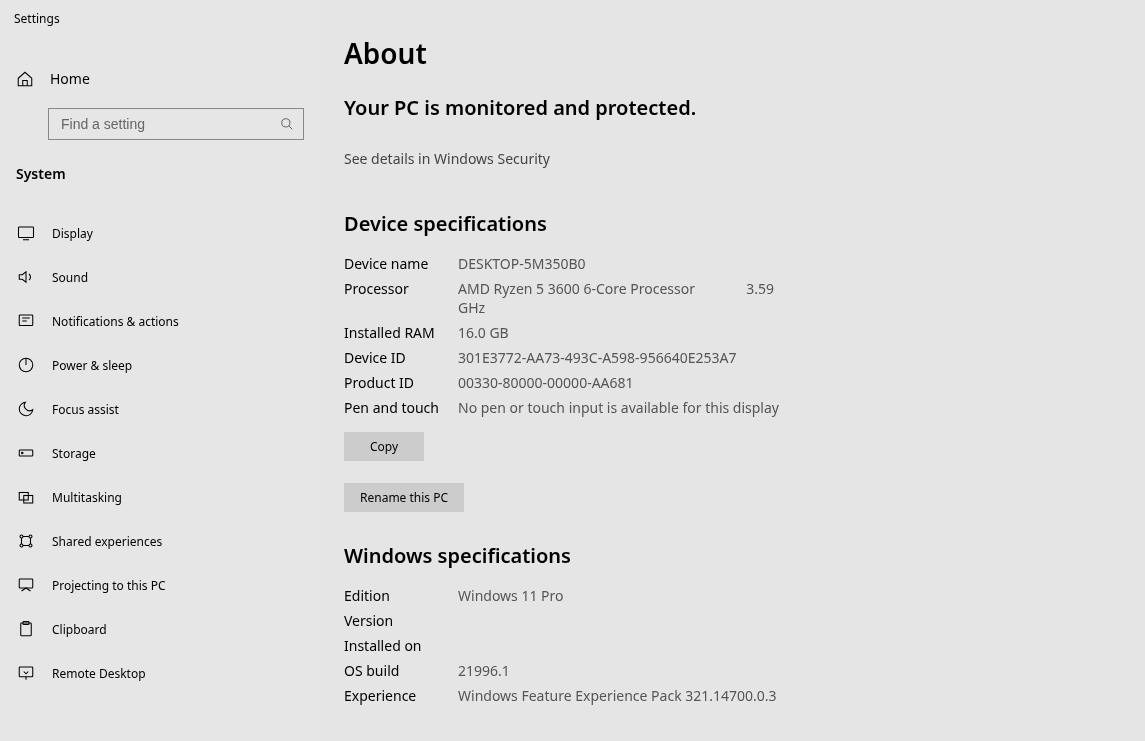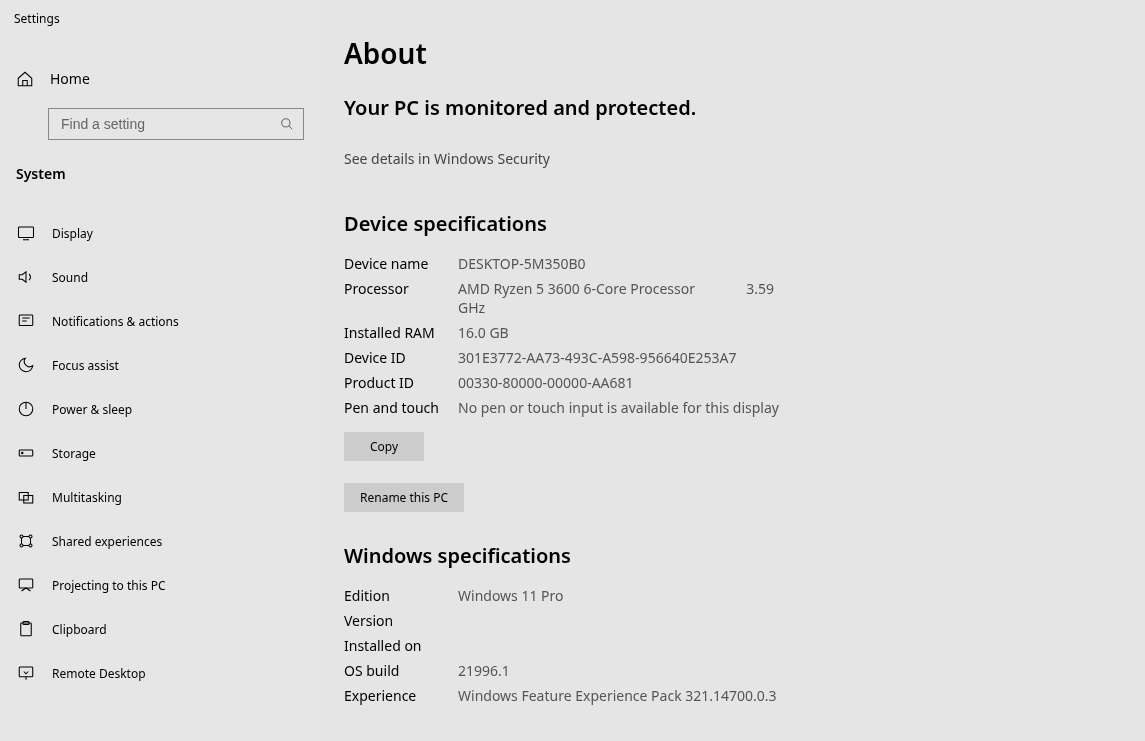--- a/index.html
+++ b/index.html
@@ -204,33 +204,33 @@
           <svg width="18" height="18" viewBox="0 0 24 24" fill="none" stroke="#000" stroke-width="1.4">
             <rect x="3" y="4" width="18" height="14" rx="1"></rect>
             <path d="M7 8h10M7 12h6"></path>
           </svg>
         </span>
       <span>Notifications &amp; actions</span>
     </div>
     <div class="sidebar-item">
       <span class="icon">
           <svg width="18" height="18" viewBox="0 0 24 24" fill="none" stroke="#000" stroke-width="1.4">
-            <path d="M21 12.8A9 9 0 1 1 11.2 3a7 7 0 0 0 9.8 9.8z"></path>
-          </svg>
-        </span>
-      <span>Focus assist</span>
-    </div>
-    <div class="sidebar-item">
-      <span class="icon">
-          <svg width="18" height="18" viewBox="0 0 24 24" fill="none" stroke="#000" stroke-width="1.4">
             <circle cx="12" cy="12" r="9"></circle>
             <path d="M12 3v9"></path>
           </svg>
         </span>
       <span>Power &amp; sleep</span>
+    </div>
+    <div class="sidebar-item">
+      <span class="icon">
+          <svg width="18" height="18" viewBox="0 0 24 24" fill="none" stroke="#000" stroke-width="1.4">
+            <path d="M21 12.8A9 9 0 1 1 11.2 3a7 7 0 0 0 9.8 9.8z"></path>
+          </svg>
+        </span>
+      <span>Focus assist</span>
     </div>
     <div class="sidebar-item">
       <span class="icon">
           <svg width="18" height="18" viewBox="0 0 24 24" fill="none" stroke="#000" stroke-width="1.4">
             <rect x="3" y="8" width="18" height="8" rx="1"></rect>
             <circle cx="7" cy="12" r="1"></circle>
           </svg>
         </span>
       <span>Storage</span>
     </div>

